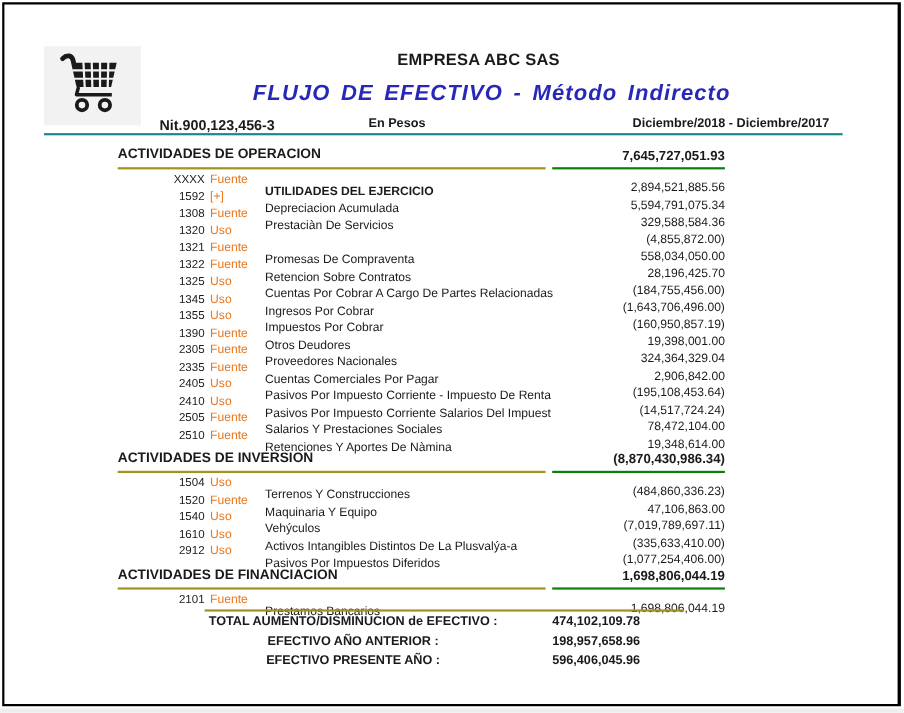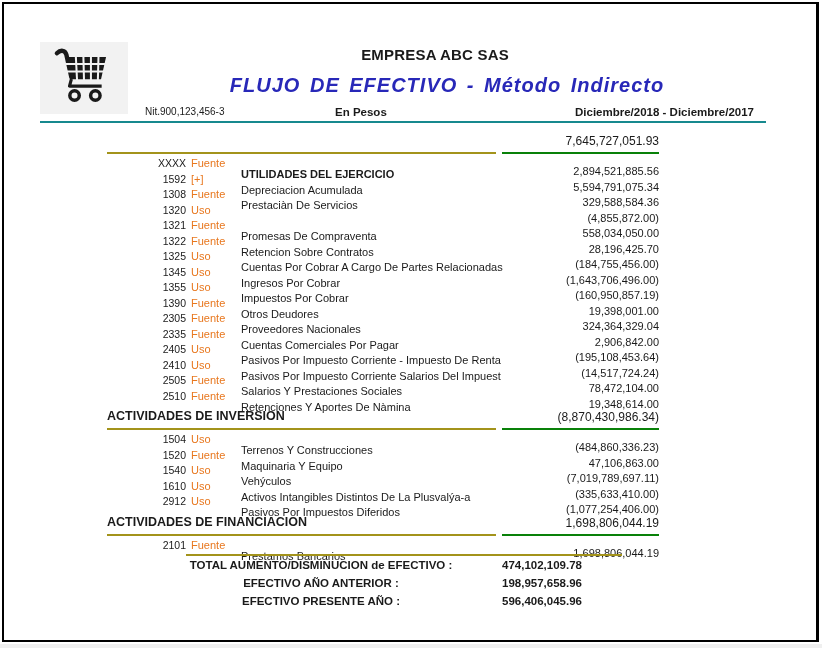--- a/index.html
+++ b/index.html
@@ -10,33 +10,33 @@
     border-right:3px solid #000; border-bottom:2px solid #000; }
   .bottom-strip { position:absolute; left:0; top:644px; width:822px; height:4px; background:#efefef; }
 
   
   .logo-box { position:absolute; left:36px; top:38px; width:88px; height:72px;
     background:#f2f2f2; display:flex; align-items:center; justify-content:center; }
   .company { position:absolute; left:40px; top:42px; width:782px; text-align:center;
     font-size:15px; font-weight:bold; letter-spacing:.2px; }
   .main-title { position:absolute; left:60px; top:70px; width:766px; text-align:center;
     font-size:20px; font-style:italic; font-weight:bold; letter-spacing:1px; word-spacing:3px; }
-  .nit { position:absolute; left:141px; top:102px; font-size:10px; font-weight:normal; }
+  .nit { position:absolute; left:141px; top:102px; font-size:13px; font-weight:bold; }
   .currency { position:absolute; left:331px; top:102px; width:124px; text-align:left;
     font-size:11.5px; font-weight:bold; }
   .period { position:absolute; right:62px; top:102px; font-size:11.5px; font-weight:bold; }
   .teal-rule { position:absolute; left:36px; top:117px; width:726px; height:2px; }
 
   
   #doc-body { position:absolute; left:0; top:127px; width:822px; }
   .sec-head { position:relative; height:17px; margin-top:2px; }
   .sec-head + .sec-head, .row + .sec-head { margin-top:5px; }
   .sec-title { position:absolute; left:103px; top:0; font-size:12.5px; font-weight:bold; white-space:nowrap; }
   .sec-total { position:absolute; left:455px; top:1px; width:200px; text-align:right;
-    font-size:12px; font-weight:normal; }
+    font-size:12px; font-weight:bold; }
   .sec-rule { position:relative; height:6px; }
   .rule-olive { position:absolute; left:103px; top:2px; width:389px; height:2px; }
   .rule-green { position:absolute; left:498px; top:2px; width:157px; height:2px; }
   .row { position:relative; height:15.5px; font-size:11px; line-height:15.2px; white-space:nowrap; }
   .code { position:absolute; left:0; top:0; width:182px; text-align:right; font-size:10.5px; }
   .rtype { position:absolute; left:187px; top:0; width:48px; }
   .desc { position:absolute; left:237px; top:0; width:300px;margin-top:11px; }
   .desc.bold { font-weight:bold; }
   .val { position:absolute; left:455px; top:8px; width:200px; text-align:right; }
   .post-rule { position:relative; margin-left:182px; width:436px; height:2px; margin-top:1px; }
@@ -73,20 +73,21 @@
 
   <div class="company">EMPRESA ABC SAS</div>
   <div class="main-title" id="main-title" style="color: rgb(40, 40, 184);">FLUJO DE EFECTIVO - Método Indirecto</div>
   <div class="nit">Nit.900,123,456-3</div>
   <div class="currency">En Pesos</div>
   <div class="period">Diciembre/2018 - Diciembre/2017</div>
   <div class="teal-rule" id="teal-rule" style="background: rgb(23, 137, 142);"></div>
 
   <div id="doc-body">
       <div class="sec-head">
+        <span class="sec-title">ACTIVIDADES DE OPERACION</span>
         <span class="sec-total">7,645,727,051.93</span>
       </div>
       <div class="sec-rule">
         <span class="rule-olive" style="background: rgb(163, 147, 27);"></span>
         <span class="rule-green" style="background: rgb(9, 129, 9);"></span>
       </div>
       <div class="row">
         <span class="code">XXXX</span>
         <span class="rtype" style="color: rgb(232, 119, 30);">Fuente</span>
         <span class="desc bold">UTILIDADES DEL EJERCICIO</span>

